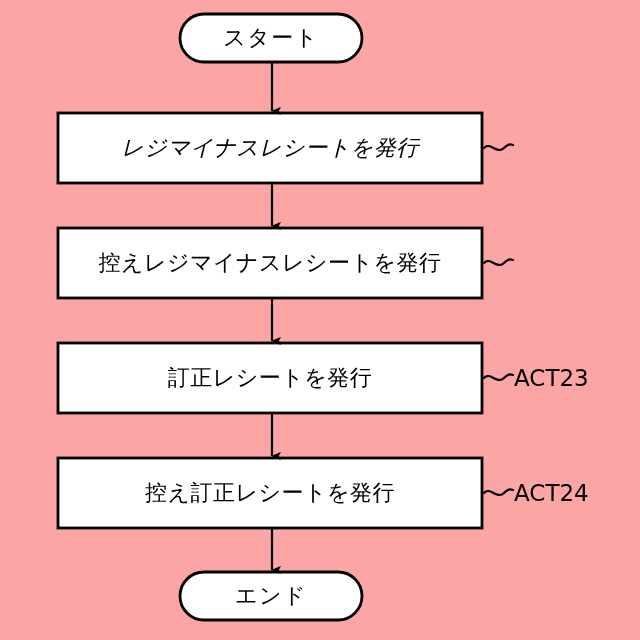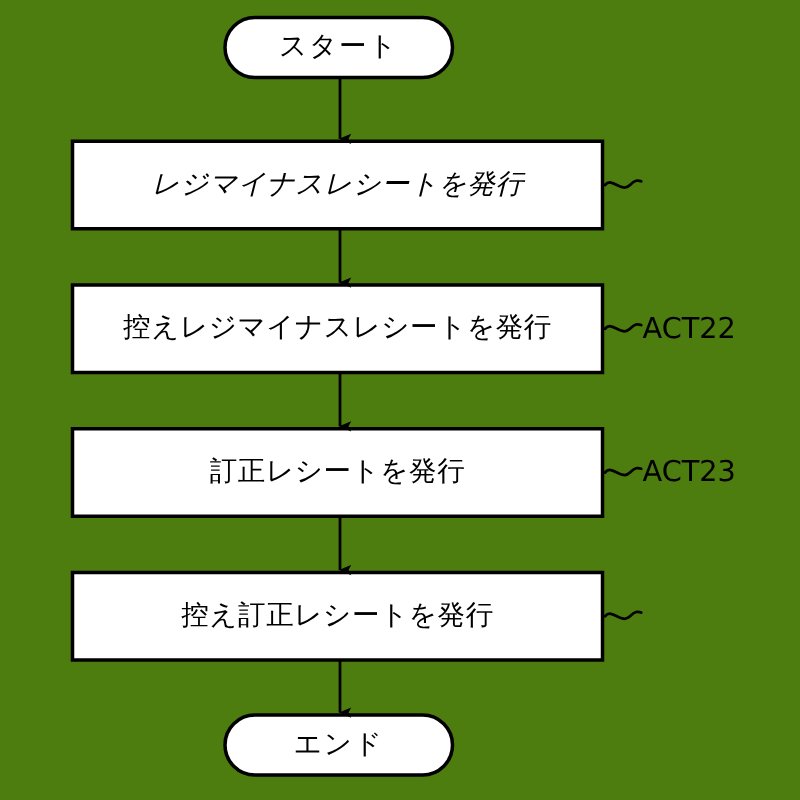--- a/index.html
+++ b/index.html
@@ -7,21 +7,21 @@
     padding: 0;
     background: #ffffff;
   }
   body {
     font-family: "DejaVu Sans", "Liberation Sans", sans-serif;
   }
   #canvas {
     position: relative;
     width: 640px;
     height: 640px;
-    background: #4d7c0f;
+    background: #fca5a5;
     overflow: hidden;
   }
   #flow-svg {
     position: absolute;
     top: 0;
     left: 0;
     width: 640px;
     height: 640px;
     display: block;
   }
@@ -93,18 +93,18 @@
 
   <div class="node-text" style="left:58px; top:228px; width:424px; height:70px;">控えレジマイナスレシートを発行</div>
 
   <div class="node-text" style="left:58px; top:343px; width:424px; height:70px;">訂正レシートを発行</div>
 
   <div class="node-text" style="left:58px; top:458px; width:424px; height:70px;">控え訂正レシートを発行</div>
 
   <div class="node-text terminator-text" style="left:180px; top:572px; width:182px; height:48px;">エンド</div>
 
 
-  <div class="act-label" style="left:514px; top:252px;">ACT22</div>
 
   <div class="act-label" style="left:514px; top:367px;">ACT23</div>
 
+  <div class="act-label" style="left:514px; top:482px;">ACT24</div>
 
 </div>
 
 </body></html>

